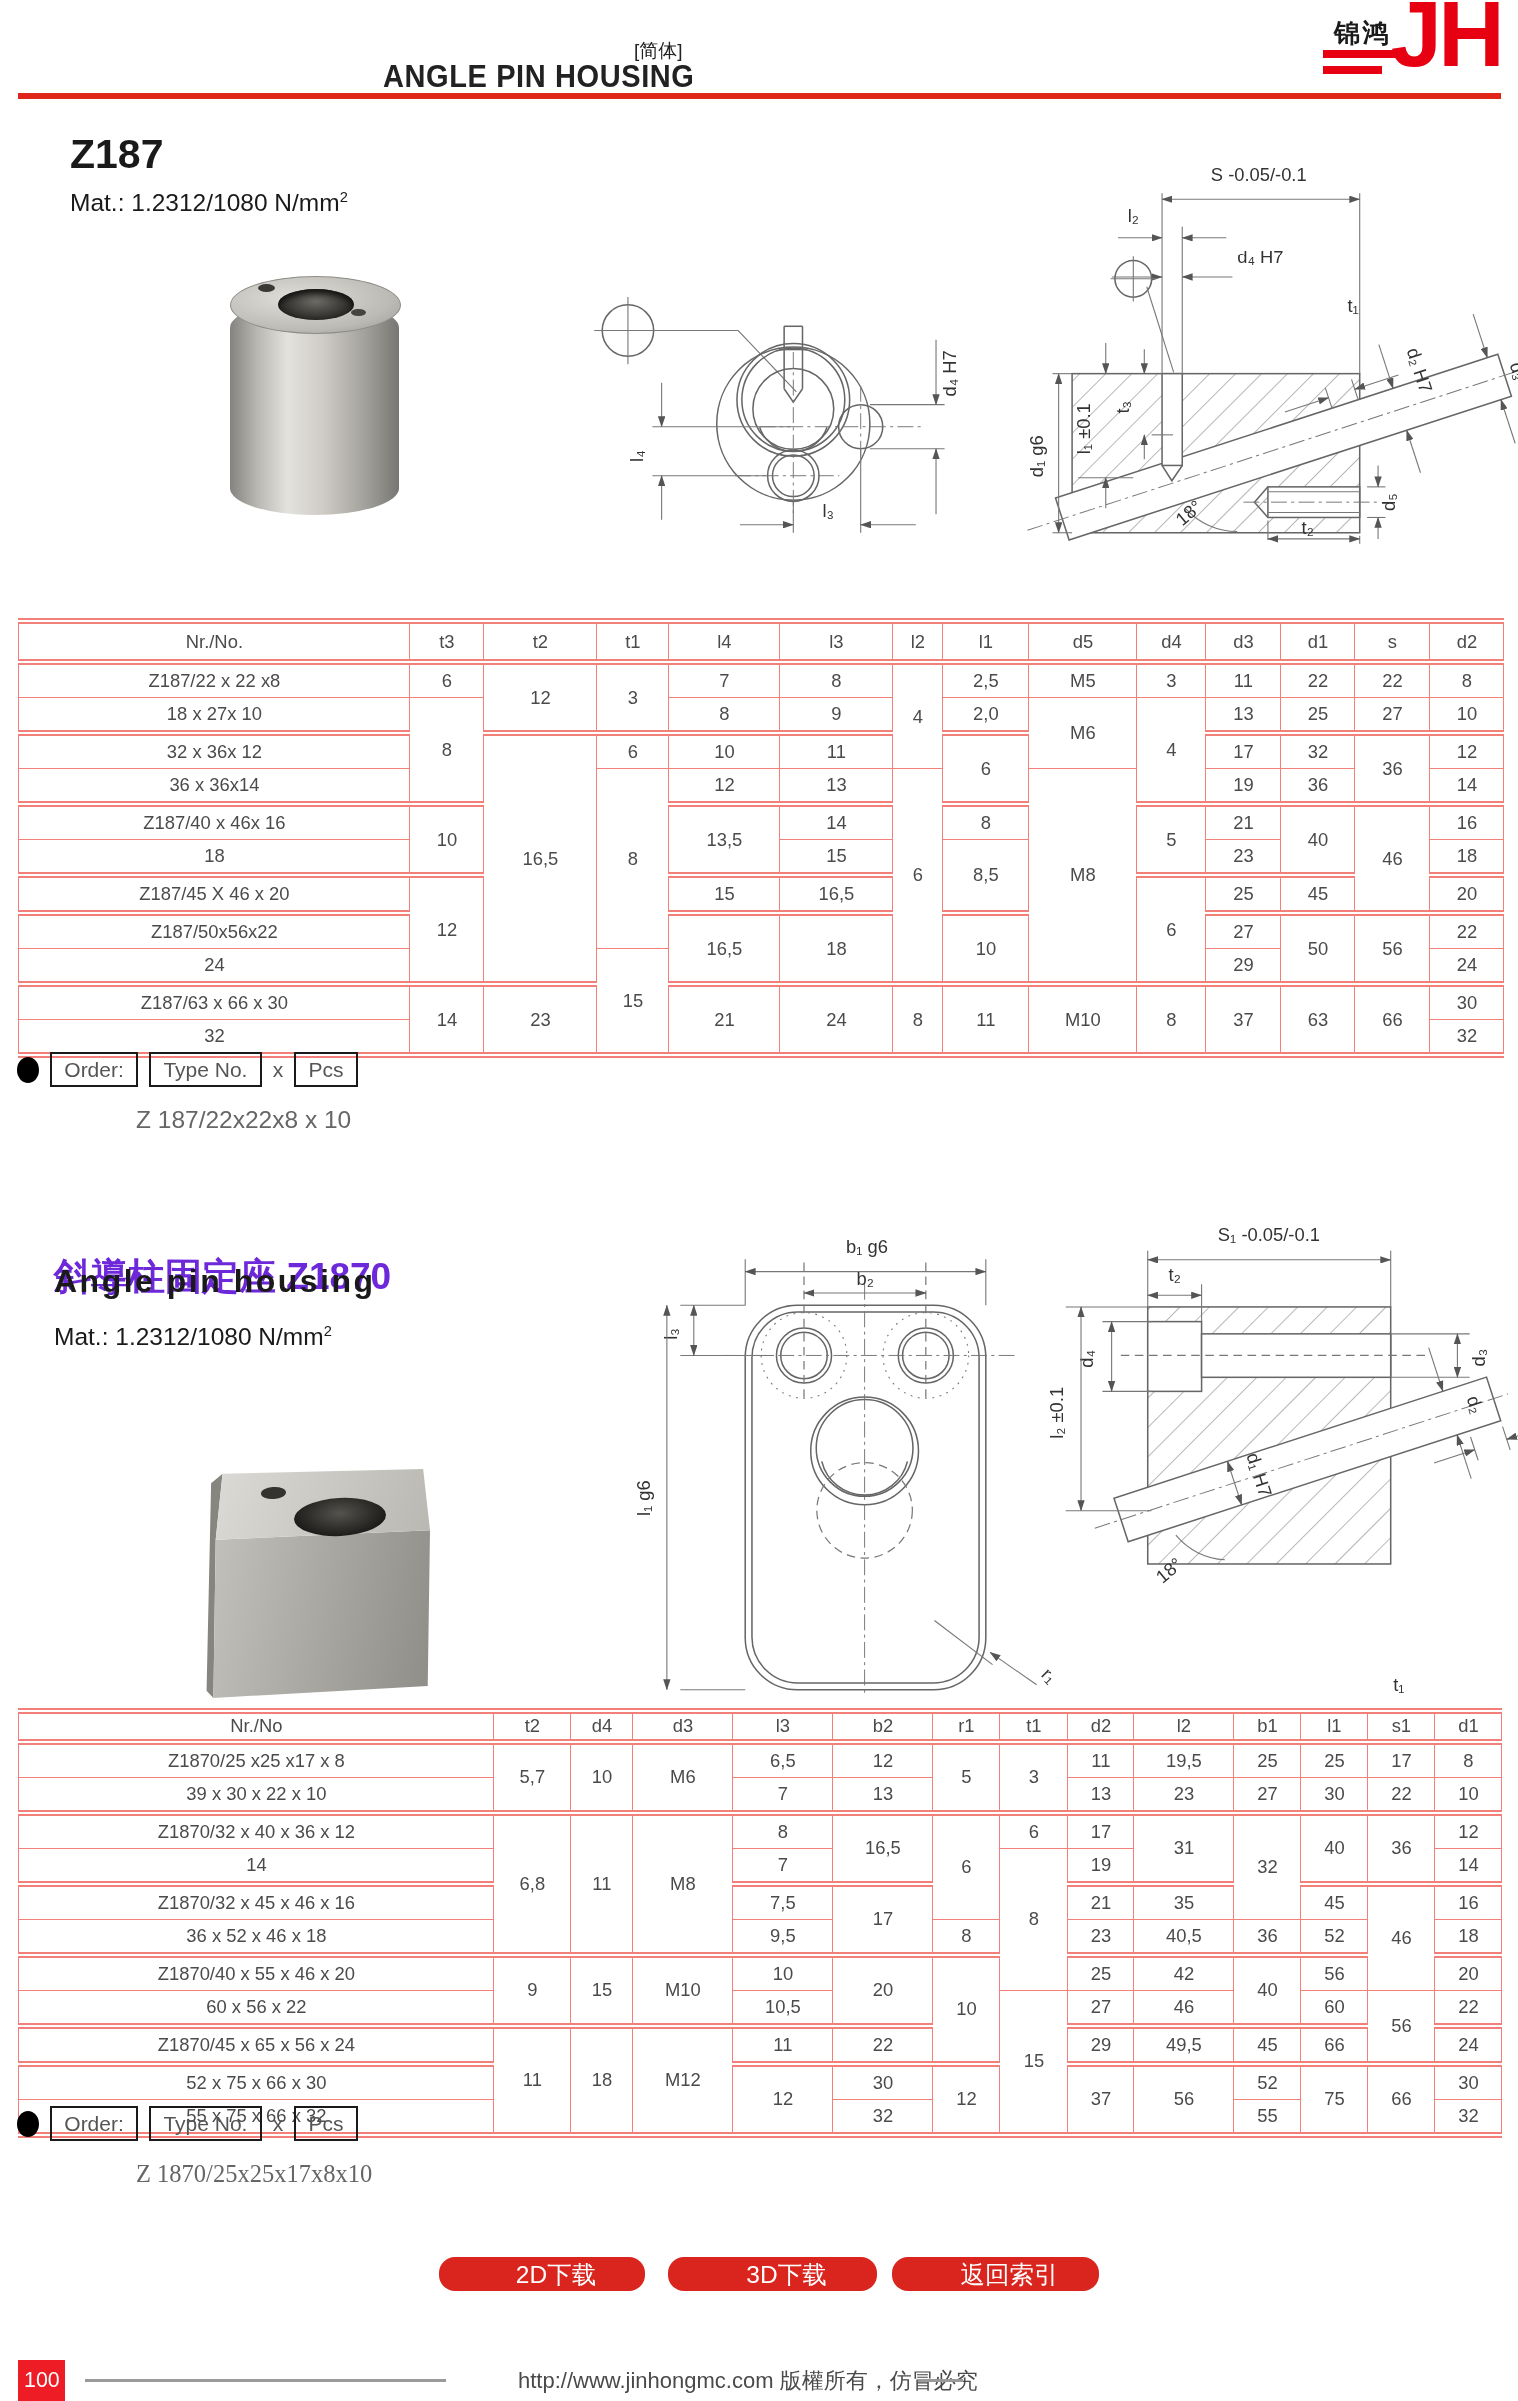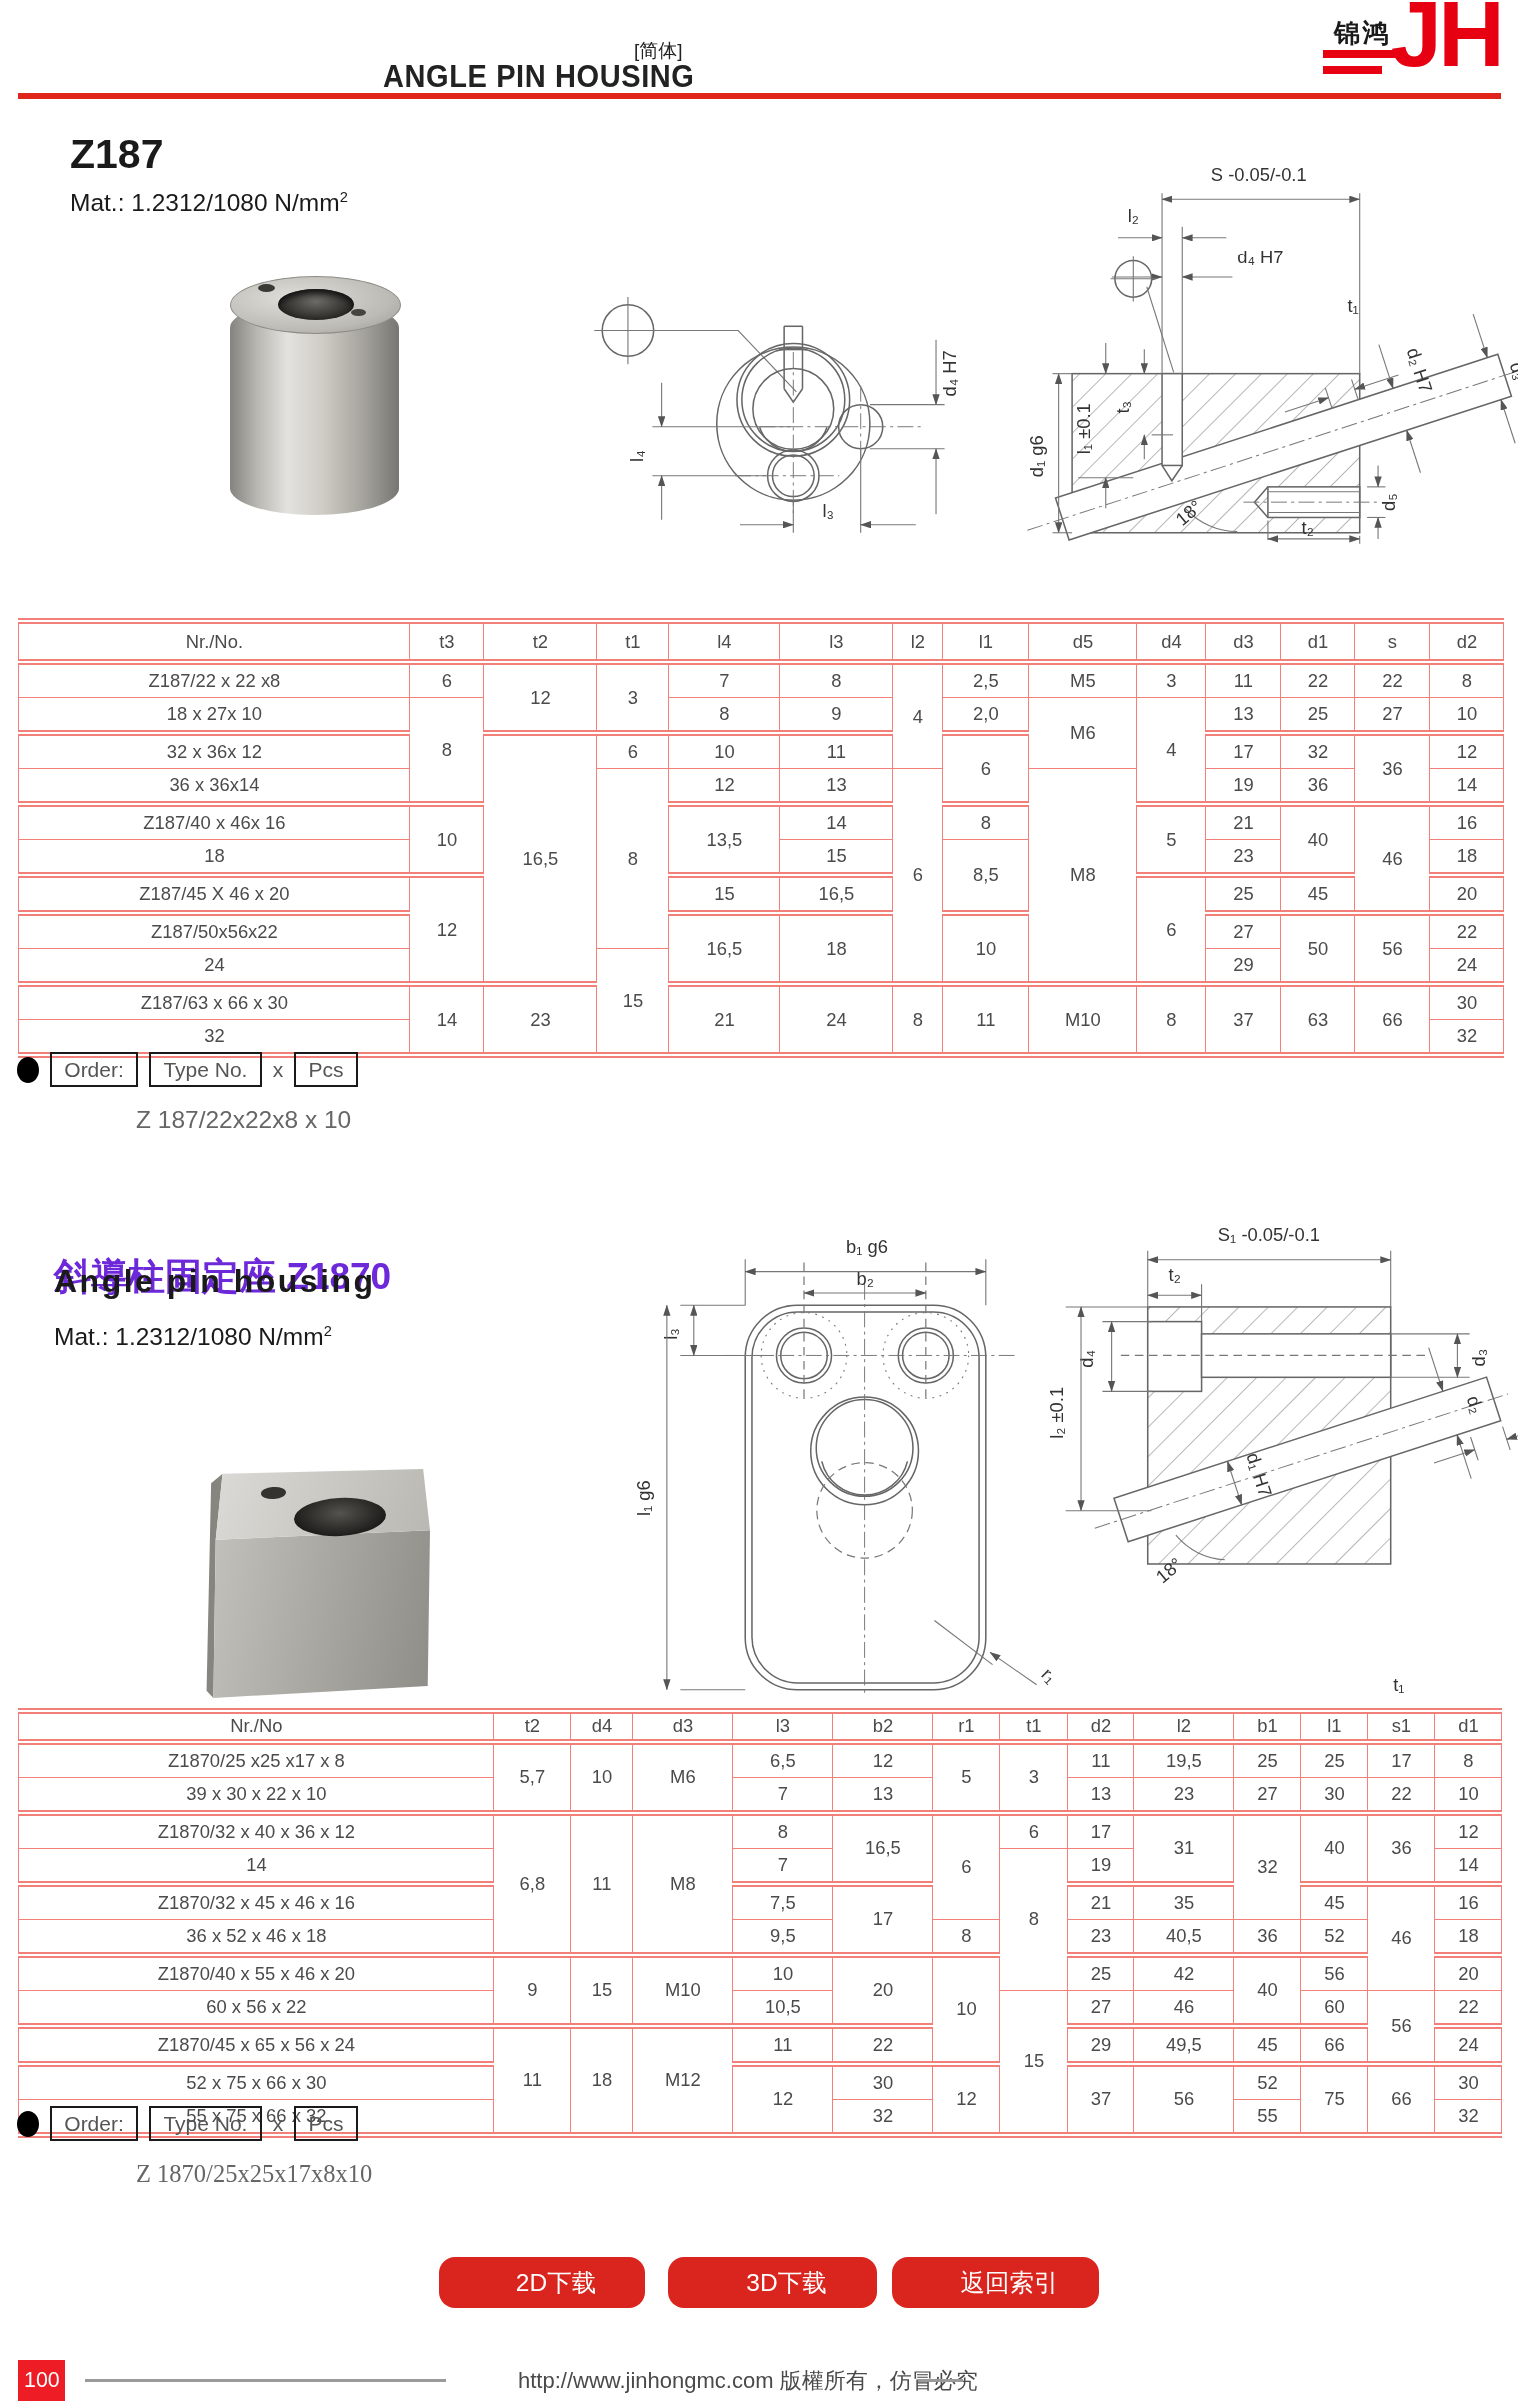--- a/index.html
+++ b/index.html
@@ -49,21 +49,21 @@
   .order-bullet{width:22px;height:26px;border-radius:50%;background:#000;}
   .order-box{border:2.5px solid #1a1a1a;padding:3.7px 12.3px;color:#555;}
   .order-x{color:#555;}
   #order1{left:17px;top:1052px;}
   #order2{left:17px;top:2106px;}
   .order-example{font-size:24.5px;color:#666;}
   #example1{left:136px;top:1106px;}
   #example2{left:136px;top:2160px;font-family:Liberation Serif, serif;}
 
   
-  .dl-btn{position:absolute;height:51px;background:#d9251d;border-radius:16px;color:#fff;
+  .dl-btn{position:absolute;height:34px;background:#d9251d;border-radius:16px;color:#fff;
           font-size:24.5px;display:flex;align-items:center;justify-content:center;padding-left:28px;}
   #btn-2d{left:439px;top:2257px;width:178px;}
   #btn-3d{left:668px;top:2257px;width:181px;}
   #btn-back{left:892px;top:2257px;width:179px;}
   .page-box{left:18.4px;top:2360px;width:47px;height:41px;background:#ee1c25;color:#fff;
             font-size:21.4px;display:flex;align-items:center;justify-content:center;}
   .foot-line{background:#9a9a9a;height:3.1px;top:2379px;}
   #fl-left{left:85px;width:361px;}
   #fl-right{left:918px;width:45px;}
   .copyright{left:518px;top:2366px;font-size:22px;color:#4a4a4a;}

